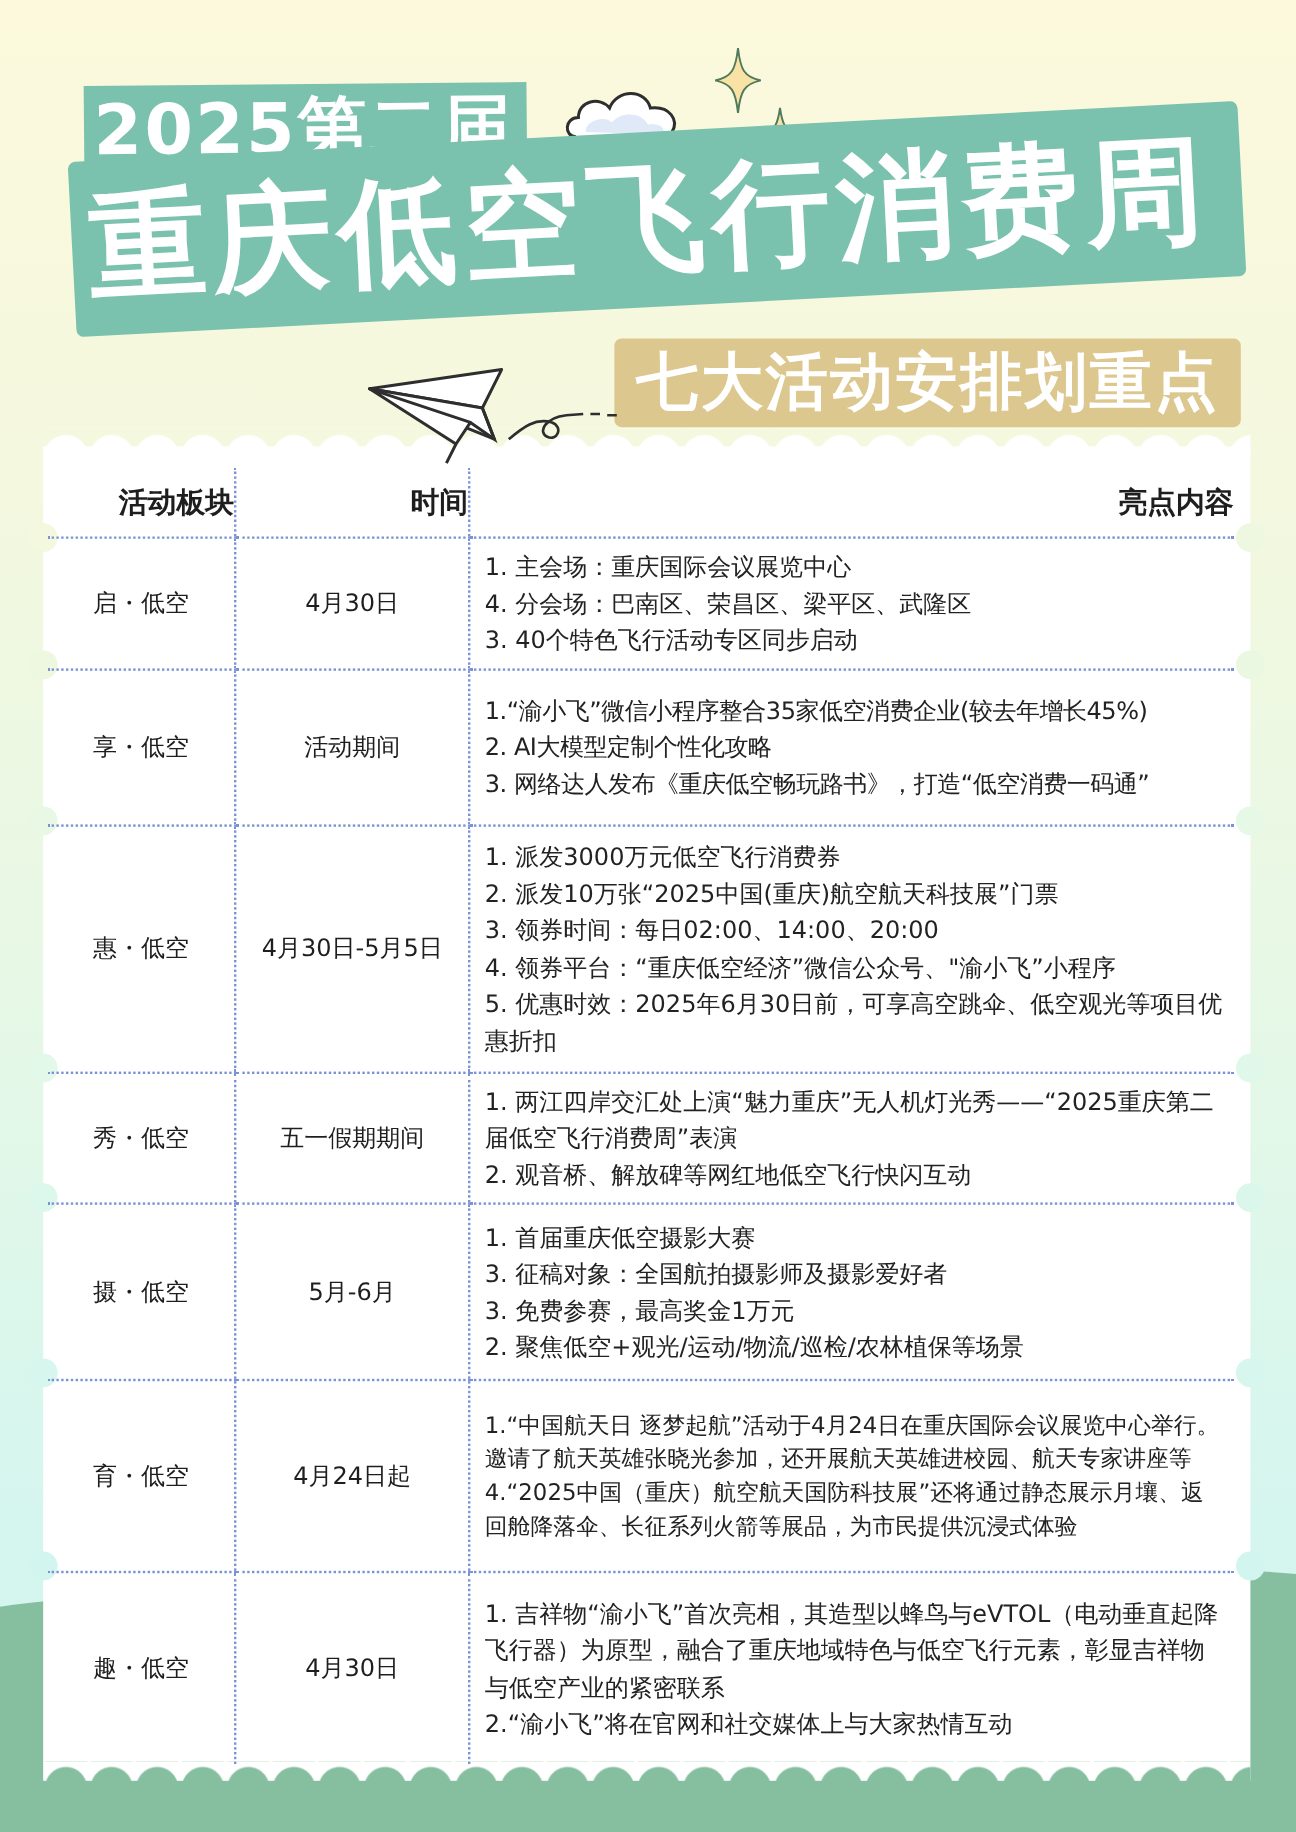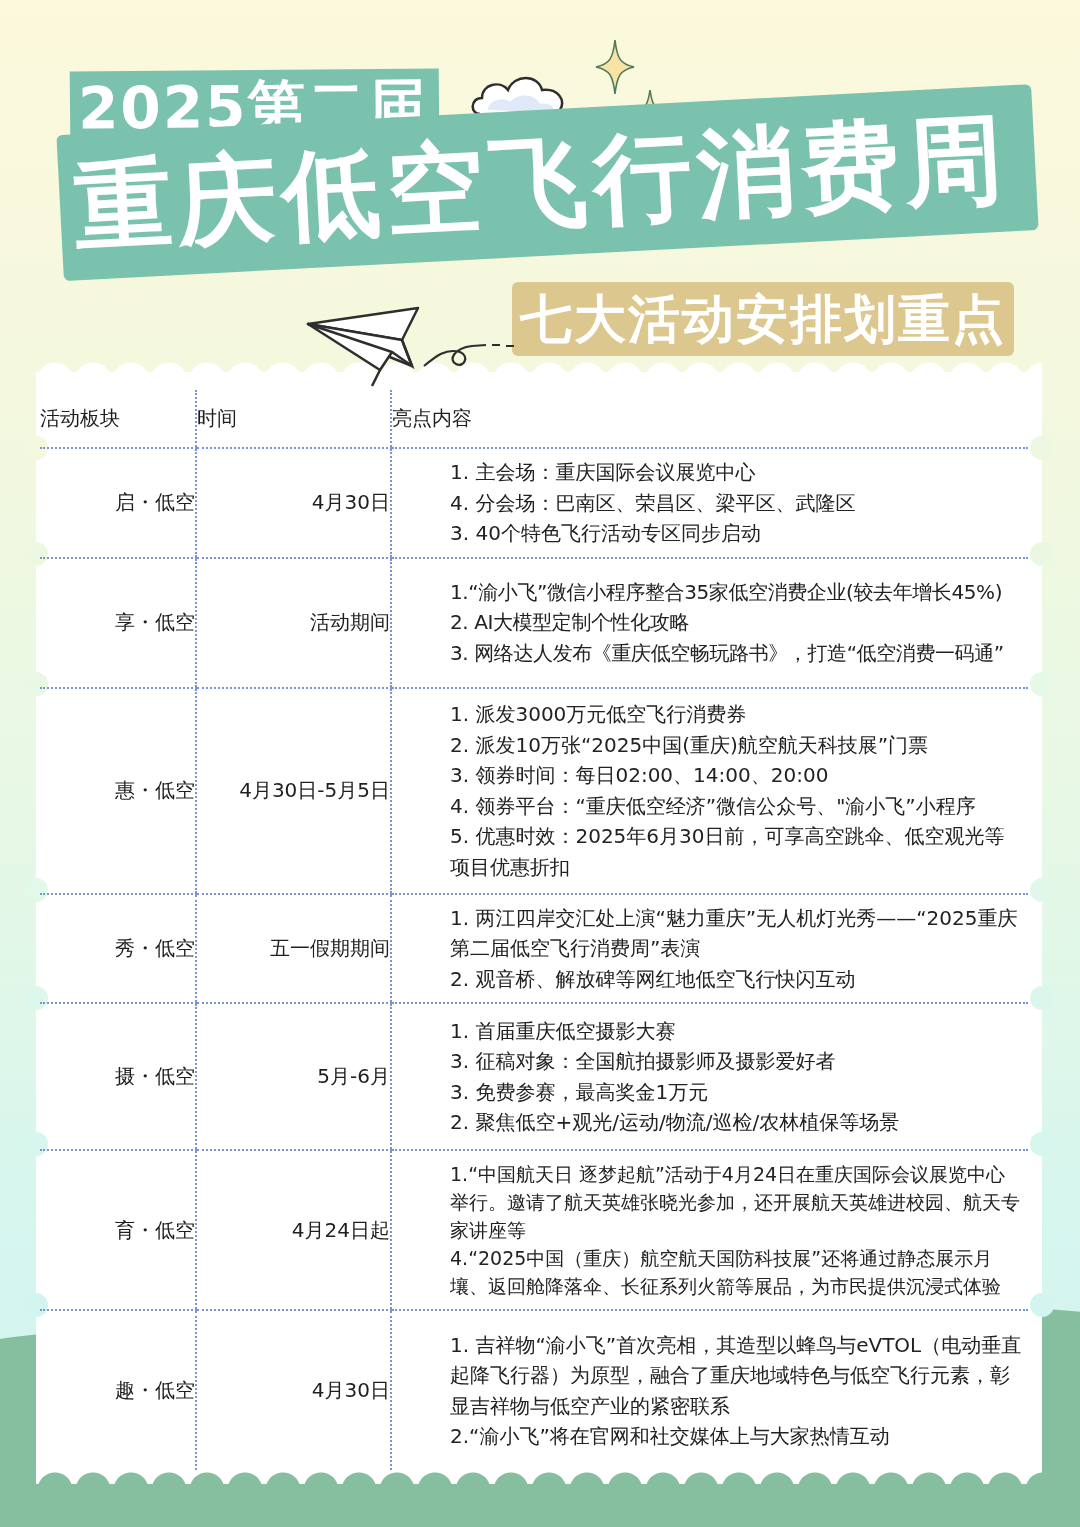--- a/index.html
+++ b/index.html
@@ -31,21 +31,21 @@
     padding: 14px 26px 14px 14px;
     background: #7bc2ae;
     color: #fff;
     font-weight: bold; font-size: 98px; letter-spacing: 6px; line-height: 118px;
     transform: rotate(-3deg);
     transform-origin: left bottom;
     border-radius: 6px;
   }
   .title-sub {
     position: absolute; left: 512px; top: 282px;
-    padding: 6px 8px;
+    padding: 6px 18px;
     background: #dcc78e;
     color: #fff;
     font-weight: bold; font-size: 52px; letter-spacing: 2px; line-height: 62px;
     border-radius: 6px;
   }
   .deco { position: absolute; }
 
   .card {
     position: absolute; left: 36px; top: 372px; width: 1006px; height: 1112px;
     background: #fff;
@@ -66,35 +66,35 @@
 
   table {
     position: absolute; left: 40px; top: 390px; width: 988px;
     border-collapse: collapse;
     table-layout: fixed;
   }
   col.c1 { width: 156px; }
   col.c2 { width: 195px; }
   col.c3 { width: 637px; }
   th {
-    font-size: 20px; font-weight: normal; height: 58px; text-align: left;
+    font-size: 24px; font-weight: bold; height: 58px; text-align: right;
     border-bottom: 2px dotted #7b93d6;
   }
   td {
-    font-size: 20px; text-align: right; vertical-align: middle;
+    font-size: 20px; text-align: center; vertical-align: middle;
     border-bottom: 2px dotted #7b93d6;
   }
   th + th, td + td { border-left: 2px dotted #7b93d6; }
   tr:last-child td { border-bottom: none; }
   td.detail {
     text-align: left; padding: 8px 6px 8px 12px;
     font-size: 20px; line-height: 30.5px; color: #222;
   }
   td.detail.small { font-size: 19px; line-height: 28px; }
-  .line { display: block; margin-left: 46px; }
+  .line { display: block; }
 </style>
 </head>
 <body>
 
 <div class="hill"></div>
 <div class="hill-base"></div>
 
 <div class="title-small">2025第二届</div>
 
 <svg class="deco" style="left:470px;top:70px" width="100" height="52" viewBox="0 0 100 52">

